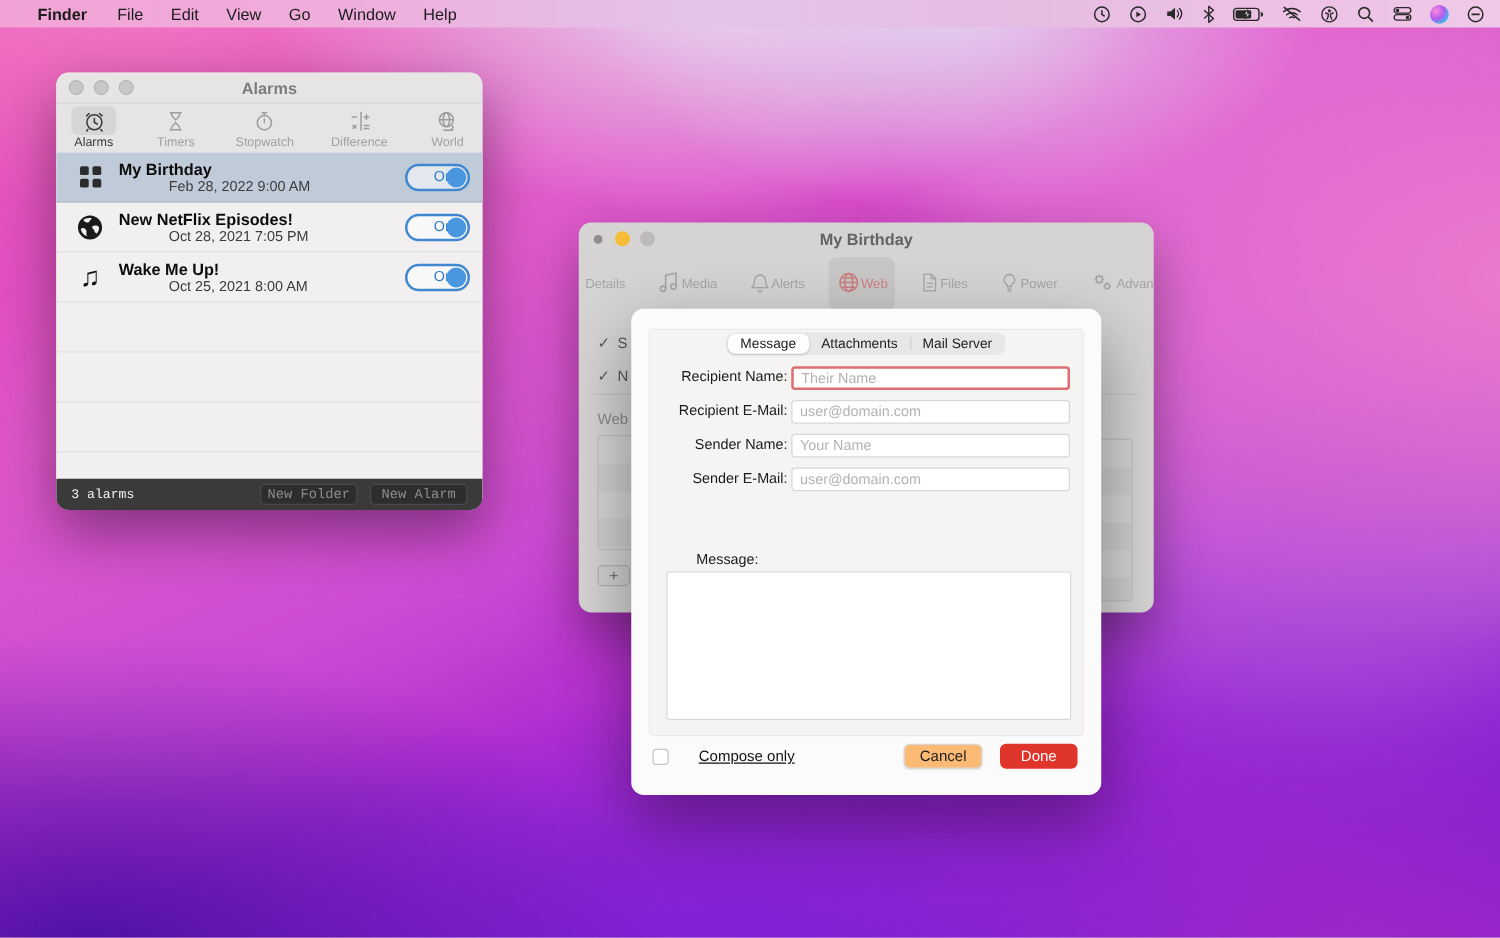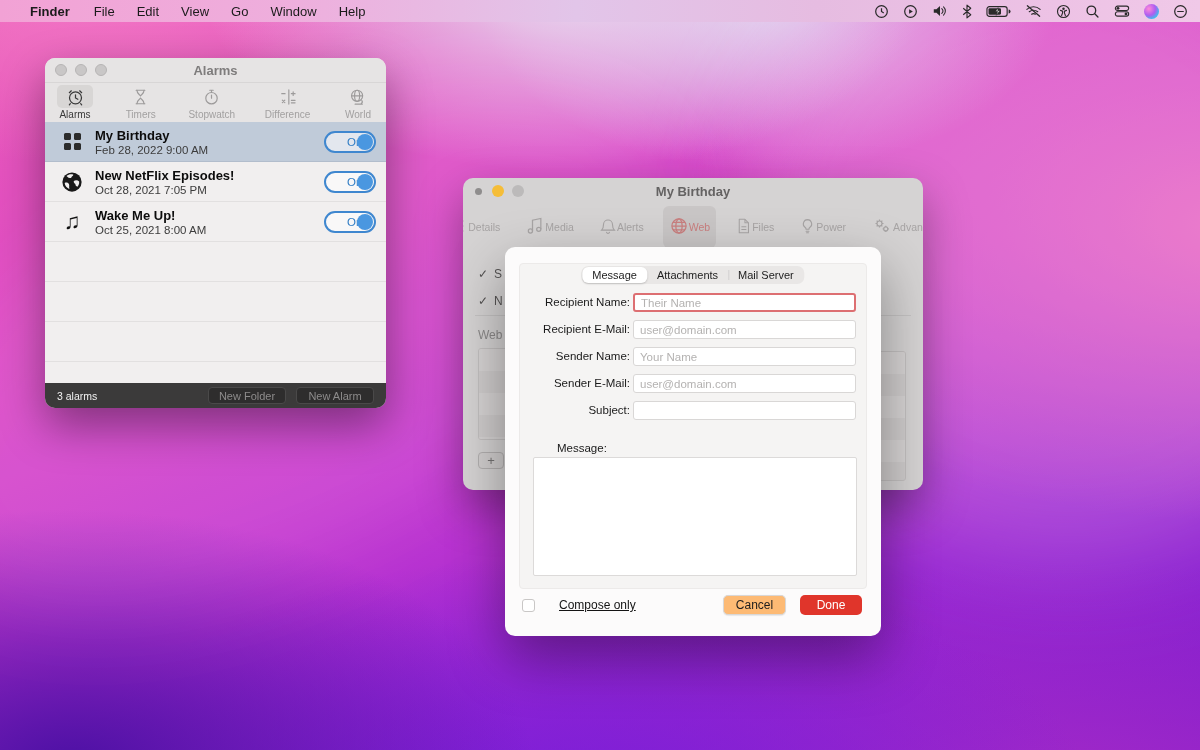--- a/index.html
+++ b/index.html
@@ -67,31 +67,31 @@
   .alarm-row { height:40px; display:flex; align-items:center; padding:0 10px 0 14px;
     border-bottom:1px solid #e2e0e0; }
   .alarm-row.selected { background:#c0cbd9; border-bottom-color:#b2bdcc; }
   .alarm-icon-box { width:26px; display:flex; justify-content:center; margin-right:10px; }
   .grid-icon { width:17px; height:17px; display:grid;
     grid-template-columns:7px 7px; grid-template-rows:7px 7px; gap:3px; }
   .grid-icon span { background:#2c2c2c; border-radius:1.5px; }
   .music-note { font-size:22px; color:#111; line-height:1; }
   .alarm-texts { flex:1; min-width:0; }
   .alarm-title { font-size:13px; font-weight:bold; color:#0c0c0c; }
-  .alarm-sub { font-size:11.5px; color:#3c3c3c; margin-top:1px; }
+  .alarm-sub { font-size:11.5px; color:#3c3c3c; margin-top:1px;margin-left:40px; }
   .toggle { width:52px; height:22px; border:2px solid #3f87cf; border-radius:12px;
     position:relative; display:flex; align-items:center;
     background:rgba(255,255,255,0.55); }
   .toggle .on-label { font-size:11.5px; color:#2f7cc4; margin-left:21px; }
   .toggle .knob { position:absolute; right:1px; top:1px; width:16px; height:16px;
     border-radius:50%; background:#4a97e0; }
   .empty-row { height:40px; border-bottom:1px solid #e2e0e0; }
   .list-filler { flex:1; }
   .alarms-footer { height:25px; background:#3b3a3a; display:flex; align-items:center;
-    padding:0 12px; }
+    padding:0 12px;font-family:Liberation Mono, monospace; }
   .footer-status { color:#f2f2f2; font-size:10.5px; flex:1; }
   .footer-btn { width:78px; height:17px; background:#2e2d2d; border:1px solid #4a4949;
     border-radius:4px; color:#8d8b8b; font-size:11px; display:flex; align-items:center;
     justify-content:center; margin-left:10px; }
 
   
   .birthday-window { position:absolute; left:463px; top:178px; width:460px; height:312px;
     background:#d5d3d3; border-radius:10px; box-shadow:0 18px 45px rgba(0,0,0,0.35);
     z-index:20; overflow:hidden; }
   .birthday-titlebar { height:26px; display:flex; align-items:center; padding:0 12px;
@@ -480,24 +480,20 @@
       <input class="form-input" placeholder="user@domain.com" style="">
     </div>
     <div class="form-row" style="top:83px">
       <span class="form-label">Sender Name:</span>
       <input class="form-input" placeholder="Your Name" style="">
     </div>
     <div class="form-row" style="top:110px">
       <span class="form-label">Sender E-Mail:</span>
       <input class="form-input" placeholder="user@domain.com" style="">
     </div>
-    <div class="form-row" style="top:137px">
-      <span class="form-label">Subject:</span>
-      <input class="form-input" style="">
-    </div>
 
     <div class="message-label">Message:</div>
     <textarea class="message-area" style=""></textarea>
   </div>
 
   <div class="modal-footer">
     <span class="compose-check"></span>
     <span class="compose-label">Compose only</span>
     <span class="btn btn-cancel">Cancel</span>
     <span class="btn btn-done">Done</span>

